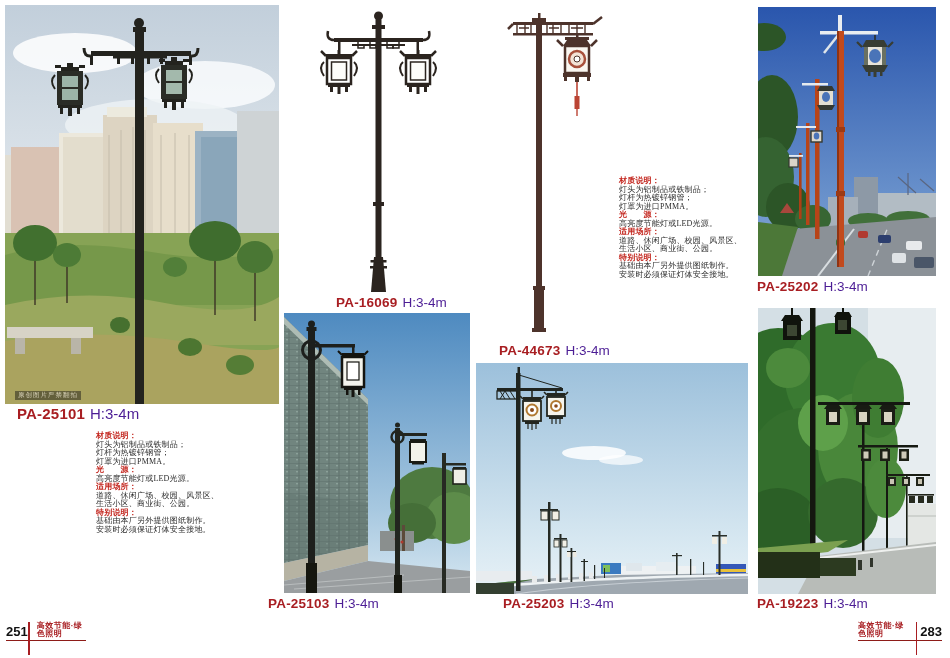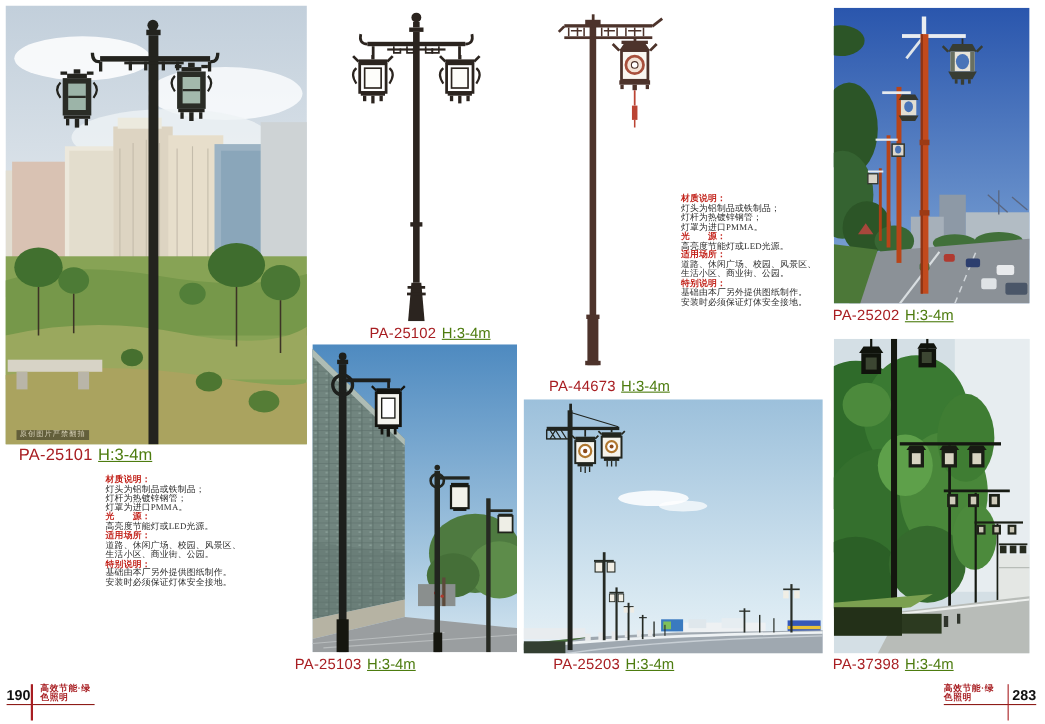--- a/index.html
+++ b/index.html
@@ -2,22 +2,22 @@
 <html><head>
 <meta charset="utf-8">
 <style>
   html,body{margin:0;padding:0;background:#ffffff;}
   body{width:950px;height:658px;position:relative;overflow:hidden;
        font-family:"Liberation Sans","DejaVu Sans",sans-serif;color:#222;}
   .abs{position:absolute;}
   .photo{display:block;}
   
   .prod-label{white-space:nowrap;line-height:1;}
-  .prod-label .code{color:#a81e22;font-weight:normal;letter-spacing:.2px;margin-top:36px;}
-  .prod-label .size{color:#4d7c0f;font-weight:normal;margin-left:5px;text-decoration:underline;}
+  .prod-label .code{color:#a81e22;font-weight:bold;letter-spacing:.2px;margin-top:36px;}
+  .prod-label .size{color:#4c1d95;font-weight:normal;margin-left:5px;}
   .label-lg{font-size:15px;}
   .label-md{font-size:13.5px;}
   
   .spec{width:130px;}
   .spec .ln{font-size:8px;line-height:8.5px;color:#2b2b2b;letter-spacing:.2px;white-space:nowrap;font-family:Liberation Serif, serif;}
   .spec .hd{color:#c3251d;font-weight:bold;}
   
   .watermark{font-size:6.5px;color:#d8d2b8;background:rgba(40,40,30,.55);
              padding:1px 3px;letter-spacing:1px;line-height:1;}
   
@@ -207,21 +207,21 @@
       <rect x="75.5" y="23" width="6" height="228"></rect>
       <rect x="73" y="196" width="11" height="4"></rect>
       <polygon points="74,251 83,251 86,286 71,286"></polygon>
       <rect x="70.5" y="254" width="16" height="2.5"></rect>
       <rect x="70" y="260" width="17" height="2.5"></rect>
     </g>
   </svg>
 </div>
 
 <div class="abs prod-label label-md" style="left:336px;top:296px;">
-  <span class="code">PA-25102</span><span class="size">H:3-4m</span>
+  <span class="code">PA-16069</span><span class="size">H:3-4m</span>
 </div>
 
 <div class="abs" style="left:284px;top:313px;">
   <svg class="photo" width="186" height="280" viewBox="0 0 186 280">
     <defs>
       <linearGradient id="sky3" x1="0" y1="0" x2="0" y2="1">
         <stop offset="0" stop-color="#4e8ac0"></stop>
           <stop offset=".7" stop-color="#a7c8e0"></stop>
           <stop offset="1" stop-color="#d7e7f1"></stop>
       </linearGradient>
@@ -615,26 +615,26 @@
       <polygon points="0,240 90,232 70,244 0,252" fill="#7ba050"></polygon>
       <rect x="0" y="244" width="62" height="26" fill="#233018"></rect>
       <rect x="62" y="250" width="36" height="18" fill="#2c3a20"></rect>
       <rect x="100" y="252" width="4" height="10" fill="#30352c"></rect>
       <rect x="112" y="250" width="3" height="9" fill="#30352c"></rect>
     </g>
   </svg>
 </div>
 
 <div class="abs prod-label label-md" style="left:757px;top:597px;">
-  <span class="code">PA-37398</span><span class="size">H:3-4m</span>
+  <span class="code">PA-19223</span><span class="size">H:3-4m</span>
 </div>
 
 <div class="abs" style="left:6px;top:622px;width:80px;">
   <div class="footer-row" style="gap:9px;">
-    <span class="pagenum">190</span>
+    <span class="pagenum">251</span>
     <span class="slogan">高效节能·绿色照明</span>
   </div>
   <div class="vline" style="left:22px;top:0;height:33px;"></div>
 </div>
 
 <div class="abs" style="left:858px;top:622px;width:84px;">
   <div class="footer-row" style="gap:9px;justify-content:flex-end;">
     <span class="slogan">高效节能·绿色照明</span>
     <span class="pagenum">283</span>
   </div>

